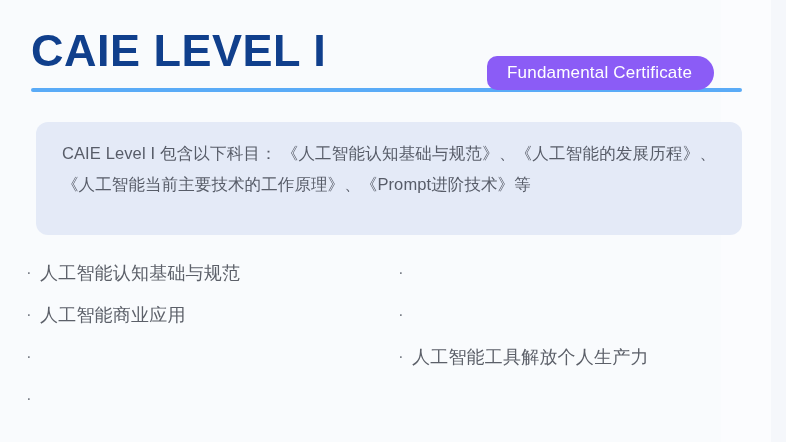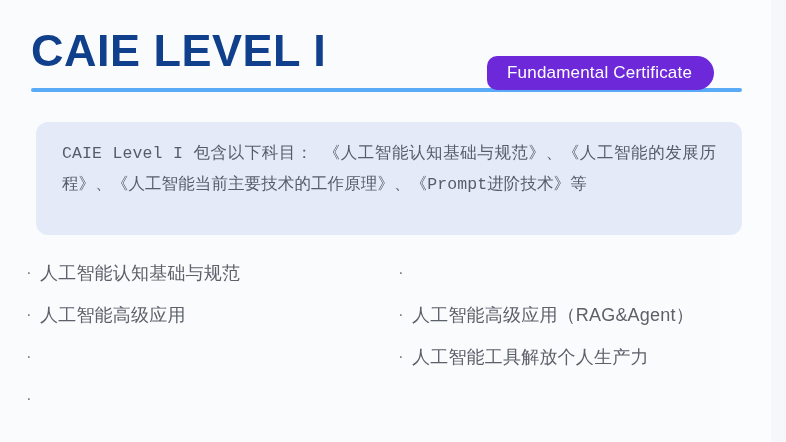--- a/index.html
+++ b/index.html
@@ -65,42 +65,41 @@
   }
 
   .cert-badge {
     position: absolute;
     left: 487px;
     top: 56px;
     height: 34px;
     padding: 0 22px 0 20px;
     display: flex;
     align-items: center;
-    background: #6d28d9;
+    background: #8b5cf6;
     border-radius: 10px 17px 17px 10px;
     color: #ffffff;
     font-size: 17px;
     font-weight: 400;
     letter-spacing: 0.2px;
     white-space: nowrap;
     box-sizing: border-box;
   }
 
   
   .desc-box {
     position: absolute;
     left: 36px;
     top: 122px;
     width: 706px;
     height: 113px;
     background: #e4eaf7;
     border-radius: 12px;
     box-sizing: border-box;
     padding: 16px 26px 0 26px;
-    font-family: Liberation Mono, monospace;
   }
 
   .desc-text {
     font-size: 16.5px;
     line-height: 31px;
     color: #575c68;
     letter-spacing: 0.1px;
     text-align: justify;
   }
 
@@ -172,42 +171,41 @@
 
     <div class="column left">
 
       <div class="bullet-item">
         <span class="bullet-dot">·</span>
         <span class="bullet-label">人工智能认知基础与规范</span>
       </div>
 
       <div class="bullet-item">
         <span class="bullet-dot">·</span>
-        <span class="bullet-label">人工智能高级应用</span>
+        <span class="bullet-label">人工智能商业应用</span>
       </div>
 
       <div class="bullet-item">
         <span class="bullet-dot">·</span>
       </div>
 
       <div class="bullet-item">
         <span class="bullet-dot">·</span>
       </div>
 
     </div>
 
     <div class="column right">
 
       <div class="bullet-item">
         <span class="bullet-dot">·</span>
       </div>
 
       <div class="bullet-item">
         <span class="bullet-dot">·</span>
-        <span class="bullet-label">人工智能高级应用（RAG&amp;Agent）</span>
       </div>
 
       <div class="bullet-item">
         <span class="bullet-dot">·</span>
         <span class="bullet-label">人工智能工具解放个人生产力</span>
       </div>
 
     </div>
 
   </div>

